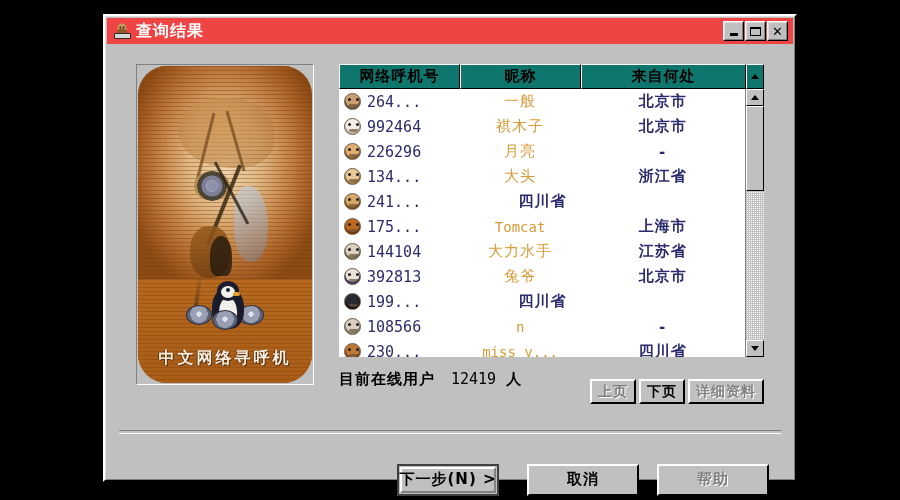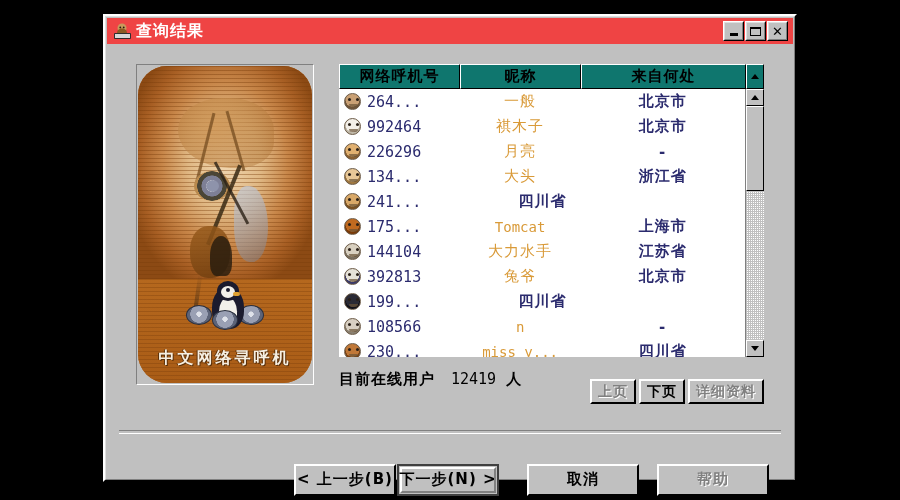--- a/index.html
+++ b/index.html
@@ -454,23 +454,20 @@
         </div>
         <div class="btn sm dis">
           <span class="lbl">详细资料</span>
         </div>
       </div>
     </div>
 
     <div id="hr"></div>
 
     <div id="footer">
-      <div class="btn lg en" id="b-back">
-        <span class="lbl">&lt; 上一步(B)</span>
-      </div>
       <div class="btn lg en default" id="b-next">
         <span class="inner"></span>
         <span class="lbl">下一步(N) &gt;</span>
       </div>
       <div class="btn lg en" id="b-cancel">
         <span class="lbl">取消</span>
       </div>
       <div class="btn lg dis" id="b-help">
         <span class="lbl">帮助</span>
       </div>

